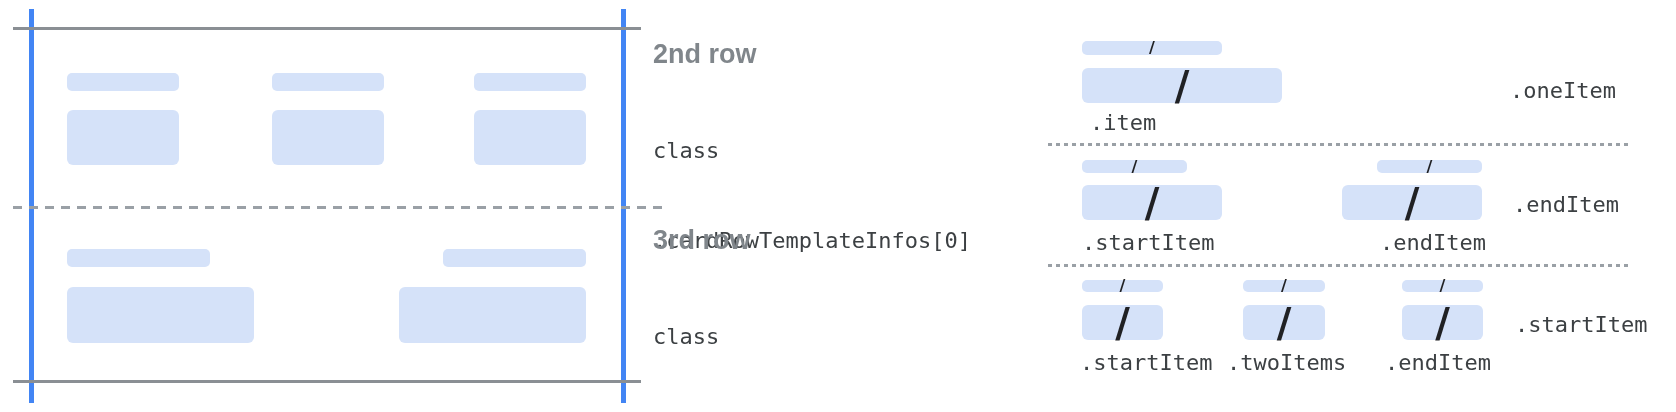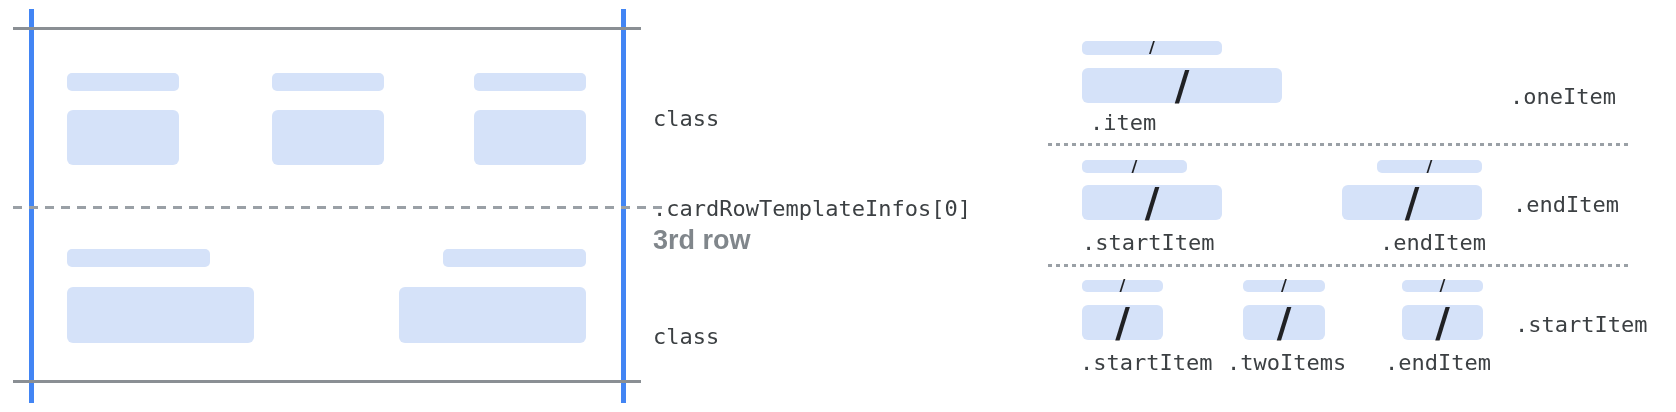--- a/index.html
+++ b/index.html
@@ -47,20 +47,21 @@
 
     <div>
       <div class="abs bar" style="left:67px;top:249px;width:143px;height:18px;"></div>
       <div class="abs bar big" style="left:67px;top:287px;width:187px;height:56px;"></div>
       <div class="abs bar" style="left:443px;top:249px;width:143px;height:18px;"></div>
       <div class="abs bar big" style="left:399px;top:287px;width:187px;height:56px;"></div>
     </div>
   </div>
 
   <div class="abs" style="left:653px;top:38px;">
+    <div class="heading">2nd row</div>
     <div class="mono codeblock" style="margin-top:6px;">
       <div>class</div>
       <div>.cardRowTemplateInfos[0]</div>
     </div>
   </div>
 
   <div class="abs" style="left:653px;top:224px;">
     <div class="heading">3rd row</div>
     <div class="mono codeblock" style="margin-top:6px;">
       <div>class</div>
@@ -71,21 +72,21 @@
   </div>
 
   <div>
     <div class="abs bar" style="left:1082px;top:41px;width:140px;height:14px;">
       <span class="slash sm">/</span>
     </div>
     <div class="abs bar big" style="left:1082px;top:68px;width:200px;height:35px;">
       <span class="slash lg">/</span>
     </div>
     <div class="abs mono" style="left:1090px;top:108px;">.item</div>
-    <div class="abs mono" style="left:1510px;top:82px;">.oneItem</div>
+    <div class="abs mono" style="left:1510px;top:76px;">.oneItem</div>
   </div>
 
   <div class="abs dotline" style="left:1048px;top:143px;width:582px;"></div>
 
   <div>
     <div class="abs bar" style="left:1082px;top:160px;width:105px;height:13px;">
       <span class="slash sm">/</span>
     </div>
     <div class="abs bar big" style="left:1082px;top:185px;width:140px;height:35px;">
       <span class="slash lg">/</span>

